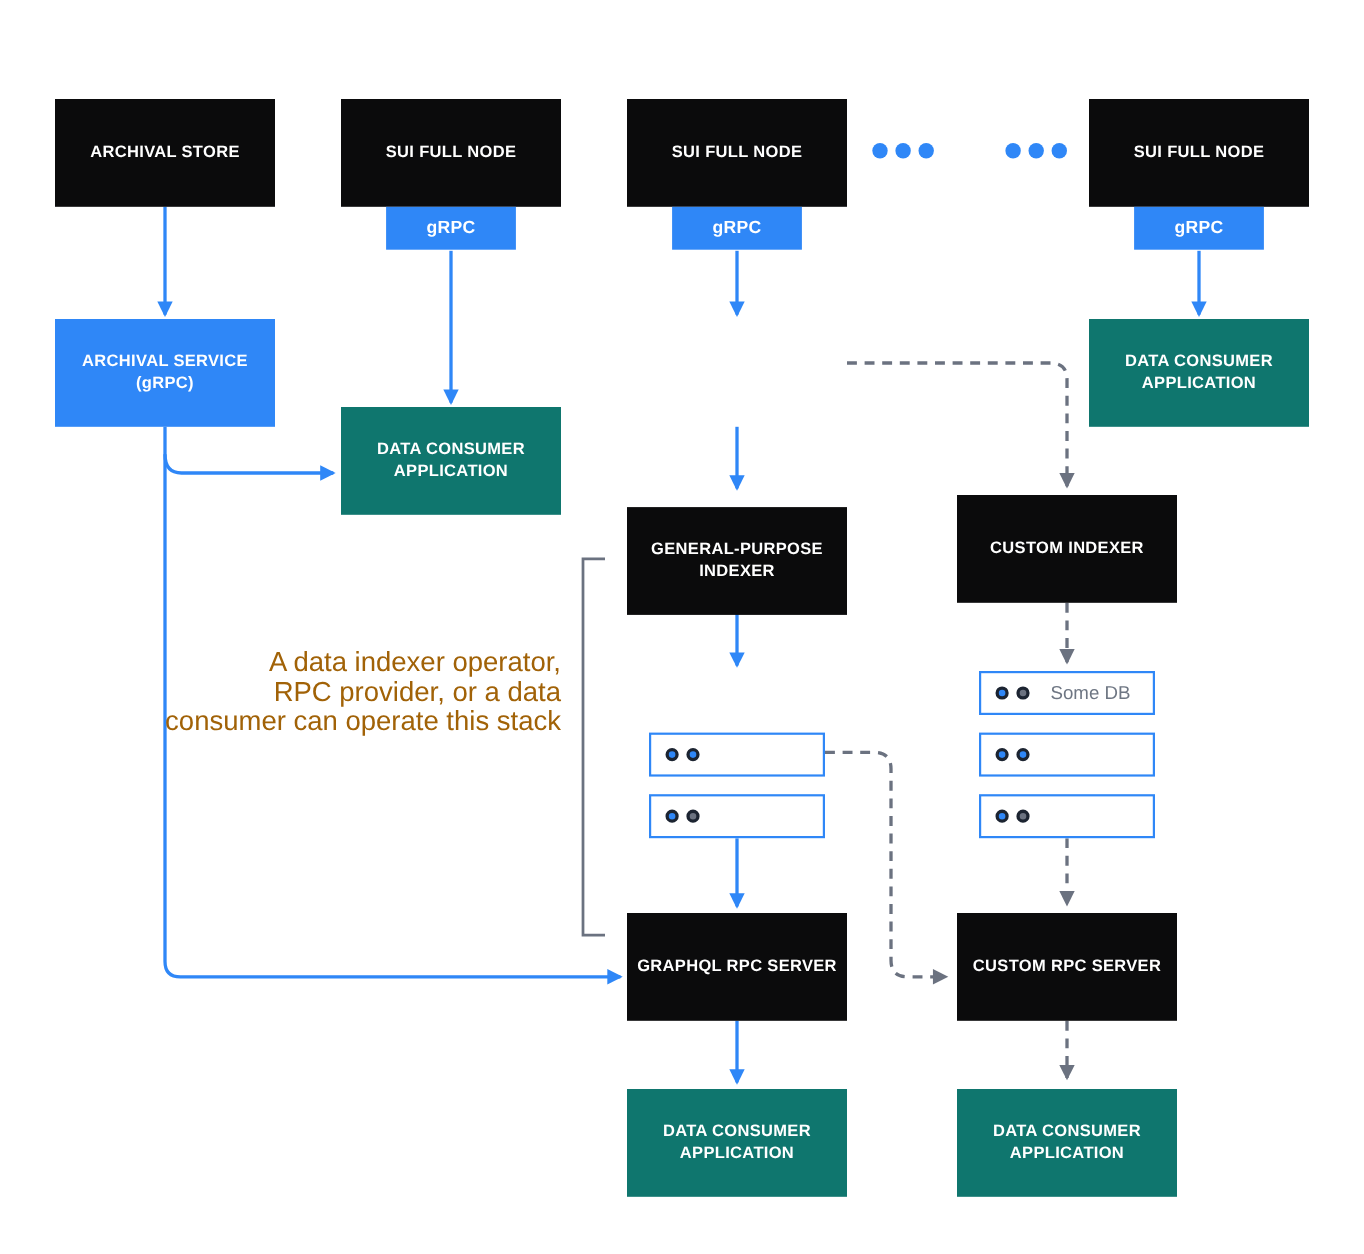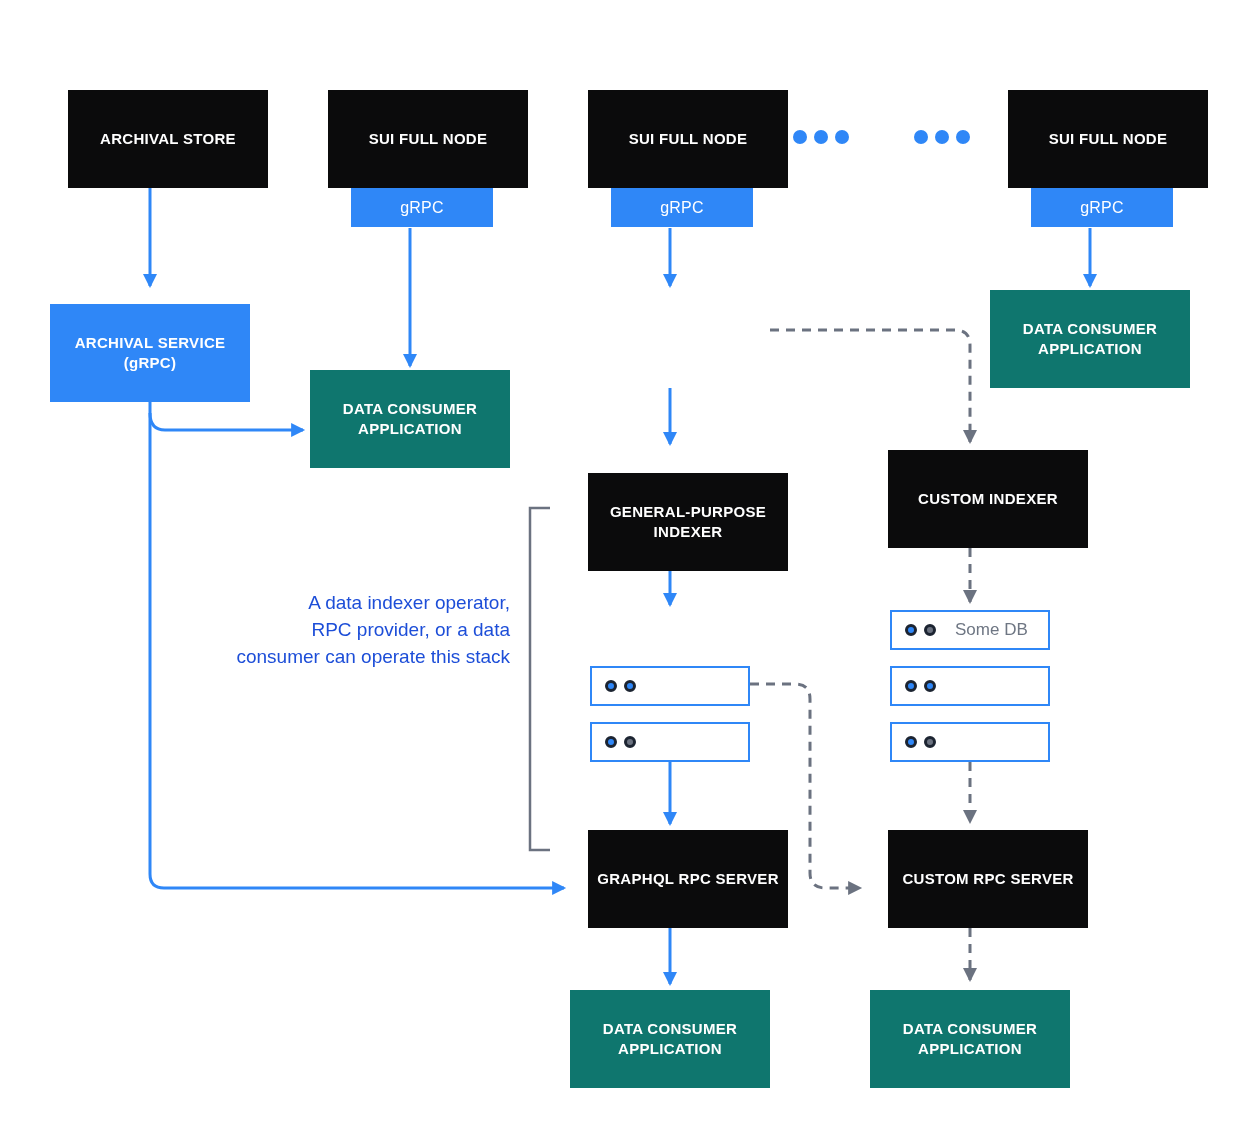--- a/index.html
+++ b/index.html
@@ -6,33 +6,33 @@
   .canvas{
     position:relative;width:1240px;height:1140px;background:#ffffff;
     font-family:"Liberation Sans","DejaVu Sans",sans-serif;overflow:hidden;
   }
   .node{
     position:absolute;width:200px;height:98px;
     display:flex;align-items:center;justify-content:center;
     text-align:center;font-size:15px;font-weight:600;letter-spacing:.3px;
     color:#ffffff;white-space:pre-line;line-height:20px;box-sizing:border-box;
   }
-  .node.black{background:#0b0b0c;margin-left:18px;}
-  .node.blue{background:#2f87f7;margin-top:14px;}
+  .node.black{background:#0b0b0c;}
+  .node.blue{background:#2f87f7;}
   .node.gray{background:#0f766e;}
   .grpc-tab{
-    position:absolute;width:142px;height:39px;background:#2f87f7;
+    position:absolute;width:118px;height:39px;background:#2f87f7;
     display:flex;align-items:center;justify-content:center;
-    color:#fff;font-size:16px;font-weight:400;letter-spacing:.2px;
+    color:#fff;font-size:16px;font-weight:700;letter-spacing:.2px;
   }
   .ellipsis{position:absolute;display:flex;gap:7px;}
   .edot{width:14px;height:14px;border-radius:50%;background:#2f87f7;display:inline-block;}
   .note{
     position:absolute;left:140px;top:589px;width:370px;
-    text-align:right;color:#1d4ed8;font-size:19px;line-height:27px;
+    text-align:right;color:#a16207;font-size:25px;line-height:27px;
     white-space:pre-line;font-weight:400;
   }
   .db-row{
     position:absolute;width:160px;height:40px;box-sizing:border-box;
     border:2px solid #2f87f7;background:#ffffff;
     display:flex;align-items:center;padding-left:13px;
   }
   .db-dot{
     width:6px;height:6px;border-radius:50%;
     border:3px solid #1c2431;display:inline-block;margin-right:7px;
@@ -118,21 +118,21 @@
   </div>
   <div class="node gray" style="left:310px;top:370px">
     <span>DATA CONSUMER
 APPLICATION</span>
   </div>
   <div class="node gray" style="left:990px;top:290px">
     <span>DATA CONSUMER
 APPLICATION</span>
   </div>
 
-  <div class="node black" style="left:570px;top:473px">
+  <div class="node black" style="left:570px;top:461px">
     <span>GENERAL-PURPOSE
 INDEXER</span>
   </div>
   <div class="node black" style="left:870px;top:450px">
     <span>CUSTOM INDEXER</span>
   </div>
 
   <div class="note">A data indexer operator,
 RPC provider, or a data
 consumer can operate this stack</div>

